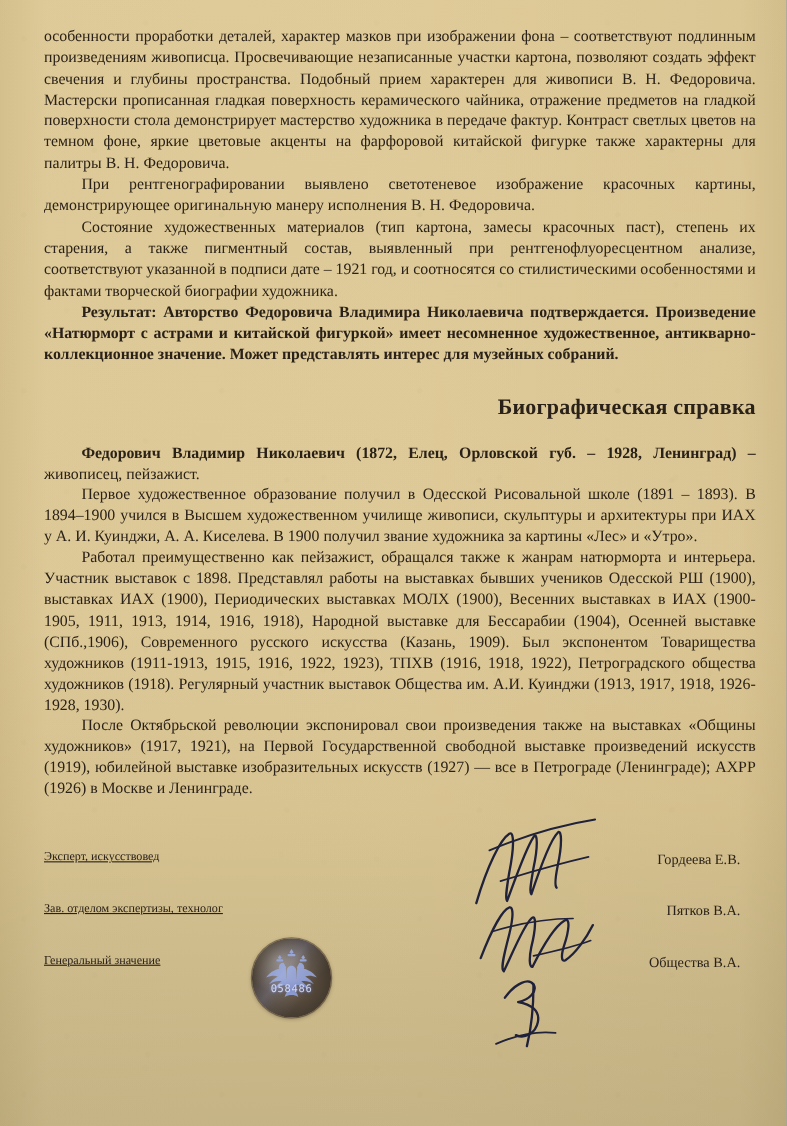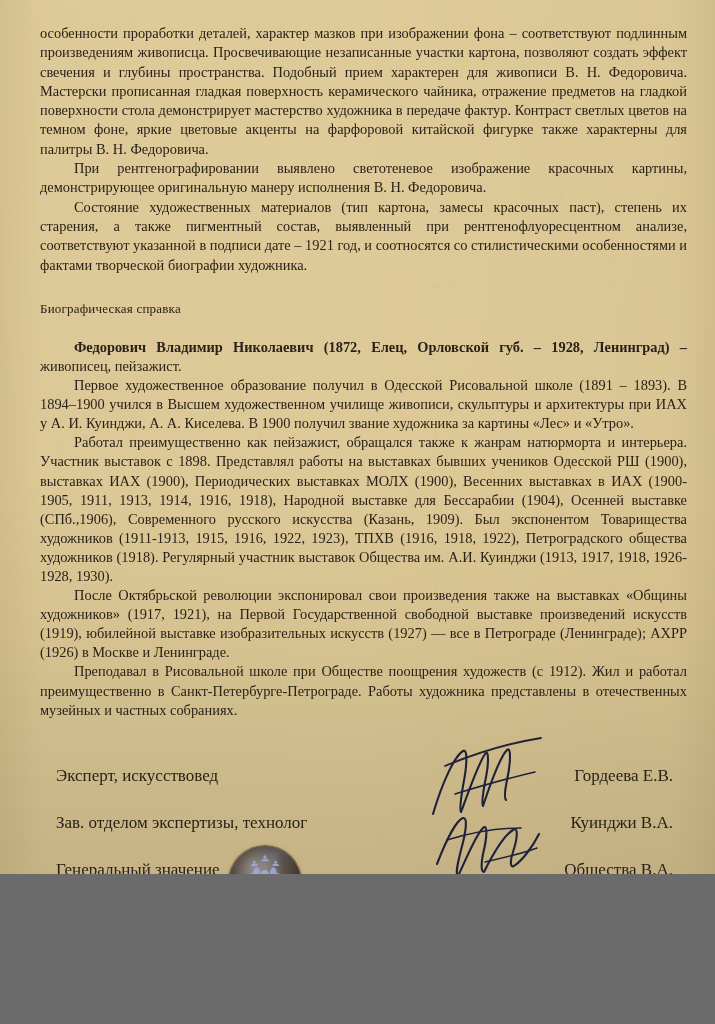--- a/index.html
+++ b/index.html
@@ -4,21 +4,21 @@
 <title>Экспертное заключение — страница</title>
 <style>
   html, body {
     margin: 0;
     padding: 0;
     background: #6b6b6b;
   }
   .page {
     position: relative;
     width: 715px;
-    height: 874px;
+    height: 1024px;
     overflow: hidden;
     background: #f2ead3;
     background-image:
       linear-gradient(to bottom,
         #f4edd8 0%,
         #f3ebd6 55%,
         #ece4cd 72%,
         #e0d9c4 88%,
         #d9d2bd 100%),
       linear-gradient(to right,
@@ -59,51 +59,52 @@
     text-align: justify;
     text-justify: inter-word;
     hyphens: none;
   }
   p.indent { text-indent: 34px; }
   p.bold { font-weight: bold; }
   .spacer-md { height: 26px; }
 
   h2.section-title {
     margin: 0;
-    font-size: 13px;
-    font-weight: normal;
-    text-align: left;
+    font-size: 20px;
+    font-weight: bold;
+    text-align: right;
     letter-spacing: .2px;
   }
 
   .bio {
     margin-top: 21px;
   }
   .bio p.body { line-height: 19.1px; }
 
   
   .sign-block {
     position: relative;
     margin-top: 38px;
     height: 190px;
   }
   .sign-row {
     position: relative;
     height: 47px;
   }
   .sign-title {
     position: absolute;
-    left: 16px;
-    font-size: 17px;
+    left: 0;
+    font-size: 11px;
     white-space: nowrap;
+    text-decoration: underline;
   }
   .sign-name {
     position: absolute;
     right: 14px;
-    font-size: 17px;
+    font-size: 13px;
     white-space: nowrap;
   }
   .sign-row.r1 .sign-title, .sign-row.r1 .sign-name { top: 8px; }
   .sign-row.r2 .sign-title, .sign-row.r2 .sign-name { top: 8px; text-align: center; }
   .sign-row.r3 .sign-title, .sign-row.r3 .sign-name { top: 8px; }
 
   
   .signatures {
     position: absolute;
     right: 112px;
@@ -164,46 +165,46 @@
 </head>
 <body>
 
 <div class="page">
   <div class="content">
 
     <section>
       <p class="body">особенности проработки деталей, характер мазков при изображении фона – соответствуют подлинным произведениям живописца. Просвечивающие незаписанные участки картона, позволяют создать эффект свечения и глубины пространства. Подобный прием характерен для живописи В. Н. Федоровича. Мастерски прописанная гладкая поверхность керамического чайника, отражение предметов на гладкой поверхности стола демонстрирует мастерство художника в передаче фактур. Контраст светлых цветов на темном фоне, яркие цветовые акценты на фарфоровой китайской фигурке также характерны для палитры В. Н. Федоровича.</p>
       <p class="body indent">При рентгенографировании выявлено светотеневое изображение красочных картины, демонстрирующее оригинальную манеру исполнения В. Н. Федоровича.</p>
       <p class="body indent">Состояние художественных материалов (тип картона, замесы красочных паст), степень их старения, а также пигментный состав, выявленный при рентгенофлуоресцентном анализе, соответствуют указанной в подписи дате – 1921 год, и соотносятся со стилистическими особенностями и фактами творческой биографии художника.</p>
+      <p class="body indent bold">Результат: Авторство Федоровича Владимира Николаевича подтверждается. Произведение «Натюрморт с астрами и китайской фигуркой» имеет несомненное художественное, антикварно-коллекционное значение. Может представлять интерес для музейных собраний.</p>
     </section>
 
     <div class="spacer-md"></div>
 
     <section>
       <h2 class="section-title">Биографическая справка</h2>
 
       <div class="bio">
         <p class="body indent"><b>Федорович Владимир Николаевич (1872, Елец, Орловской губ. – 1928, Ленинград) –</b><span> живописец, пейзажист.</span></p>
         <p class="body indent">Первое художественное образование получил в Одесской Рисовальной школе (1891 – 1893). В 1894–1900 учился в Высшем художественном училище живописи, скульптуры и архитектуры при ИАХ у А. И. Куинджи, А. А. Киселева. В 1900 получил звание художника за картины «Лес» и «Утро».</p>
         <p class="body indent">Работал преимущественно как пейзажист, обращался также к жанрам натюрморта и интерьера. Участник выставок с 1898. Представлял работы на выставках бывших учеников Одесской РШ (1900), выставках ИАХ (1900), Периодических выставках МОЛХ (1900), Весенних выставках в ИАХ (1900-1905, 1911, 1913, 1914, 1916, 1918), Народной выставке для Бессарабии (1904), Осенней выставке (СПб.,1906), Современного русского искусства (Казань, 1909). Был экспонентом Товарищества художников (1911-1913, 1915, 1916, 1922, 1923), ТПХВ (1916, 1918, 1922), Петроградского общества художников (1918). Регулярный участник выставок Общества им. А.И. Куинджи (1913, 1917, 1918, 1926-1928, 1930).</p>
         <p class="body indent">После Октябрьской революции экспонировал свои произведения также на выставках «Общины художников» (1917, 1921), на Первой Государственной свободной выставке произведений искусств (1919), юбилейной выставке изобразительных искусств (1927) — все в Петрограде (Ленинграде); АХРР (1926) в Москве и Ленинграде.</p>
-        <p class="body indent">Преподавал в Рисовальной школе при Обществе поощрения художеств (с 1912). Жил и работал преимущественно в Санкт-Петербурге-Петрограде. Работы художника представлены в отечественных музейных и частных собраниях.</p>
       </div>
     </section>
 
     <section class="sign-block">
 
       <div class="sign-row r1">
         <span class="sign-title">Эксперт, искусствовед</span>
         <span class="sign-name">Гордеева Е.В.</span>
       </div>
 
       <div class="sign-row r2">
         <span class="sign-title">Зав. отделом экспертизы, технолог</span>
-        <span class="sign-name">Куинджи В.А.</span>
+        <span class="sign-name">Пятков В.А.</span>
       </div>
 
       <div class="sign-row r3">
         <span class="sign-title">Генеральный значение</span>
         <span class="sign-name">Общества В.А.</span>
       </div>
 
       <div class="signatures">
         <svg width="150" height="215" viewBox="0 0 150 215" fill="none" stroke="#20213a" stroke-width="2.1" stroke-linecap="round" stroke-linejoin="round">
 

